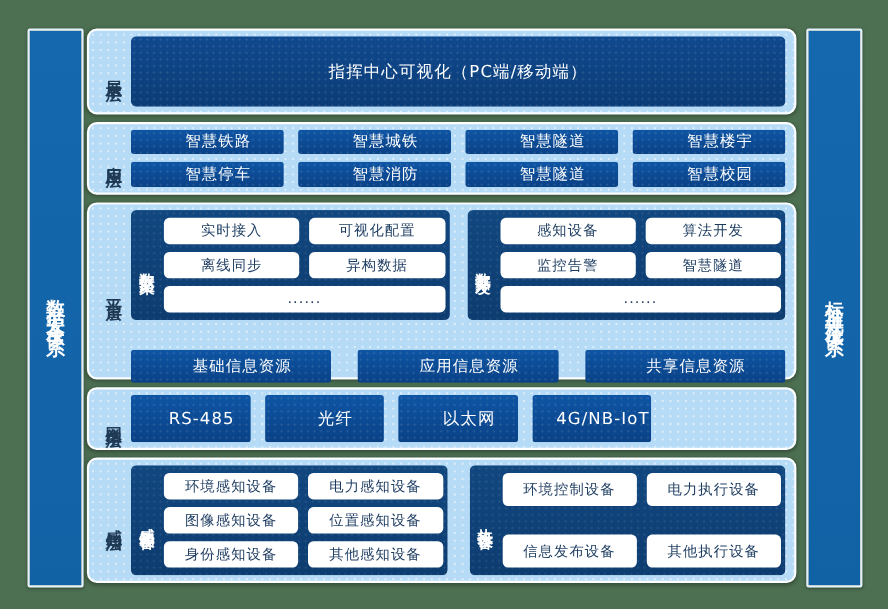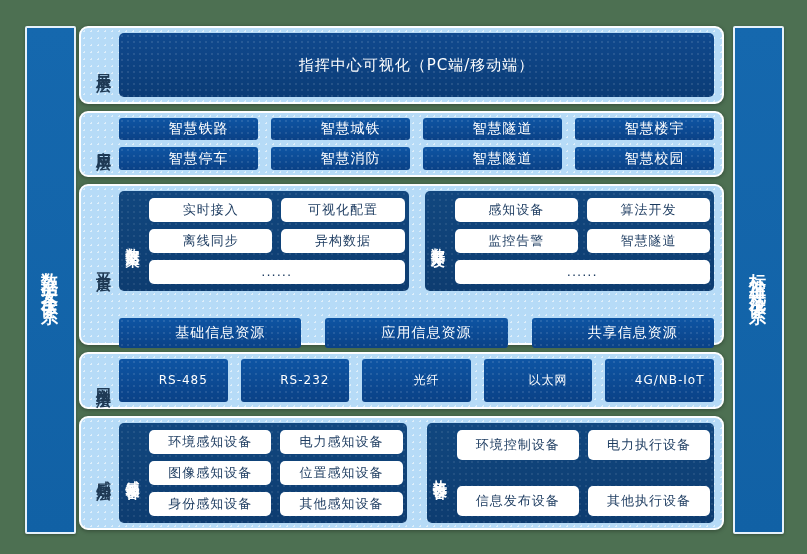--- a/index.html
+++ b/index.html
@@ -85,21 +85,21 @@
     background:#ffffff;border-radius:5px;color:#1b3a5f;
     display:flex;align-items:center;justify-content:center;
     font-size:13px;letter-spacing:1px;min-height:24px;
   }
   .span2{grid-column:1 / -1;}
   .resources{display:flex;gap:24px;height:30px;flex:0 0 30px;margin-top:20px;}
   .resources .bluebox{flex:1;}
 
   .p-network{height:62px;}
   .p-network .content{display:grid;grid-template-columns:repeat(5,1fr);gap:13px;}
-  .p-network .bluebox{font-size:12px;}
+  .p-network .bluebox{font-size:15px;}
 
   .p-perception{flex:1;}
   .p-perception .content{display:flex;gap:20px;}
   .exec-grid{align-content:space-between;grid-auto-rows:minmax(24px,30px);}
 </style>
 </head>
 <body>
 
 <div class="sidebar left">
   <span class="vtext">数据安全体系</span>
@@ -170,21 +170,20 @@
       </div>
     </div>
   </section>
 
   <section class="panel p-network">
     <div class="layer-label">
       <span class="vtext">网络层</span>
     </div>
     <div class="content">
       <div class="bluebox">RS-485</div>
-      <div class="bluebox">RS-232</div>
       <div class="bluebox">光纤</div>
       <div class="bluebox">以太网</div>
       <div class="bluebox">4G/NB-IoT</div>
     </div>
   </section>
 
   <section class="panel p-perception">
     <div class="layer-label">
       <span class="vtext">感知层</span>
     </div>

